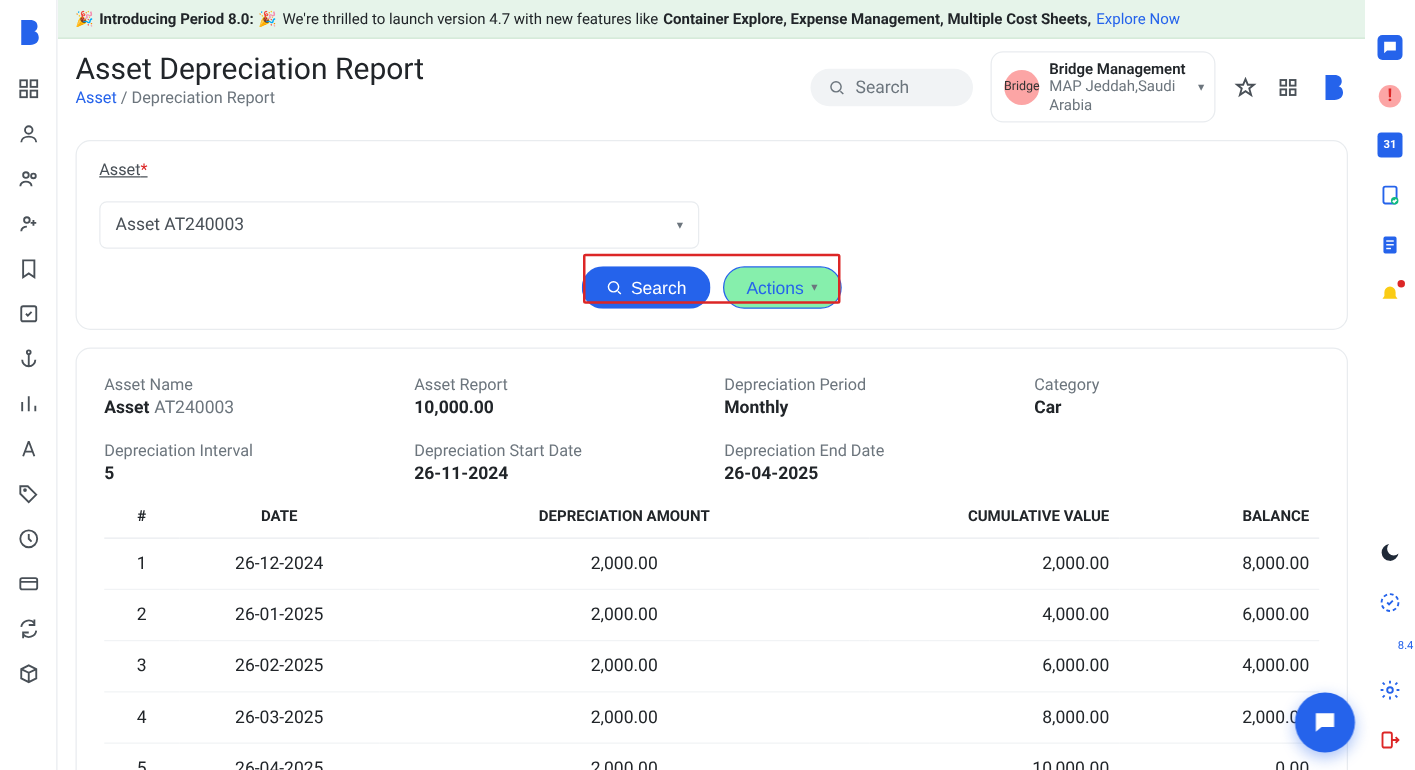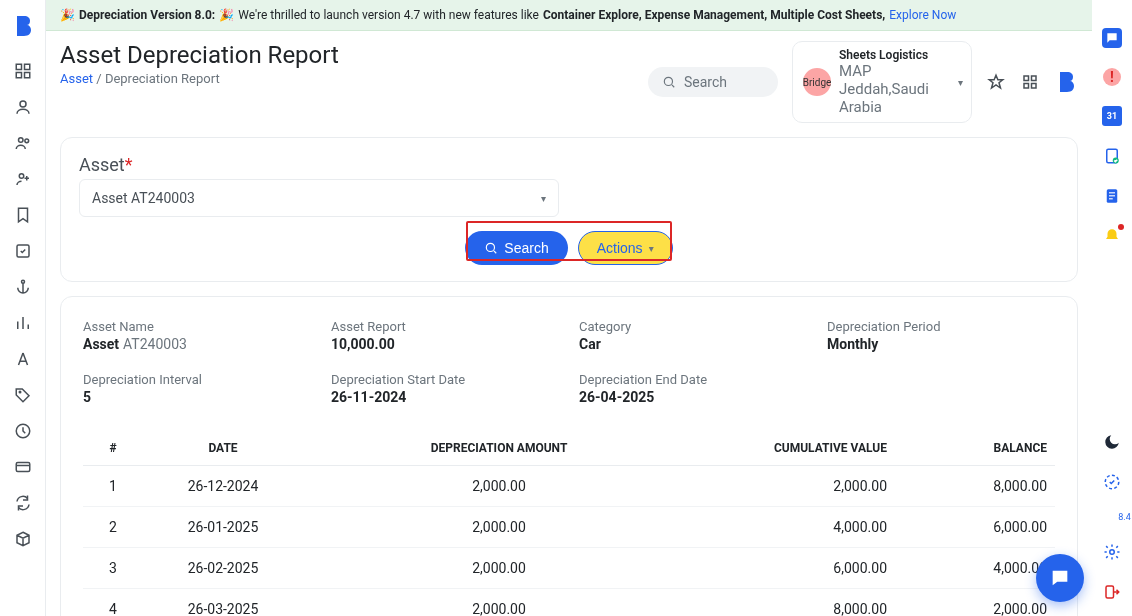--- a/index.html
+++ b/index.html
@@ -35,40 +35,40 @@
 .page-title { font-size:24px; font-weight:400; color:#212529;text-align:center; }
 .breadcrumb { font-size:13px; margin-top:2px; }
 .breadcrumb a { color:#2563eb; text-decoration:none; }
 .breadcrumb span { color:#6c757d; }
 .header-controls { display:flex; align-items:center; gap:14px; }
 .search-global { display:flex; align-items:center; background:#f1f3f5; border-radius:20px; padding:7px 14px; width:130px; color:#6c757d; gap:8px; font-size:14px; }
 .org-selector { display:flex; align-items:center; background:#fff; border:1px solid #e9ecef; border-radius:10px; padding:6px 10px; gap:8px; width:180px; position:relative; }
 .org-logo { width:28px; height:28px; background:#fca5a5; border-radius:50%; display:flex; align-items:center; justify-content:center; font-size:10px; color:#333; }
 .org-text { display:flex; flex-direction:column; line-height:1.2; }
 .org-name { font-size:12px; font-weight:600; }
-.org-sub { font-size:15px; color:#6c757d; }
+.org-sub { font-size:12px; color:#6c757d; }
 .org-chev { position:absolute; right:8px; color:#6c757d; font-size:10px; }
 .star-btn, .grid-btn { width:20px; height:20px; color:#495057; cursor:pointer; display:flex; align-items:center; justify-content:center; }
 .hdr-logo { width:24px; height:24px; }
 
 
 .card { background:#fff; border:1px solid #e9ecef; border-radius:12px; margin:14px; padding:16px 18px; }
-.field-label { font-size:18px; color:#495057; margin-bottom:4px; }
+.field-label { font-size:13px; color:#495057; margin-bottom:17px;text-decoration:underline; }
 .req-ast { color:#dc2626; }
 .asset-select { border:1px solid #e9ecef; border-radius:6px; padding:10px 12px; width:480px; display:flex; align-items:center; justify-content:space-between; font-size:14px; color:#495057; }
 .chev { color:#6c757d; font-size:10px; }
 .action-row { display:flex; justify-content:center; gap:10px; margin-top:14px; position:relative; }
 .highlight-box { position:absolute; top:-10px; left:50%; transform:translateX(-50%); width:206px; height:40px; border:2px solid #dc2626; border-radius:2px; pointer-events:none; }
 .btn { border-radius:20px; padding:8px 18px; font-size:14px; display:flex; align-items:center; gap:6px; cursor:pointer; border:1px solid transparent; }
 .btn-primary { background:#2563eb; color:#fff; }
-.btn-outline { background:#fde047; color:#2563eb; border:1px solid #2563eb; }
+.btn-outline { background:#86efac; color:#2563eb; border:1px solid #2563eb; }
 
 
 .info-card { background:#fff; border:1px solid #e9ecef; border-radius:12px; margin:14px; padding:22px 22px 12px 22px; }
-.info-grid { display:grid; grid-template-columns:repeat(4,1fr); row-gap:20px; column-gap:20px; margin-bottom:26px; }
+.info-grid { display:grid; grid-template-columns:repeat(4,1fr); row-gap:20px; column-gap:20px; margin-bottom:9px; }
 .info-cell { }
 .info-label { font-size:13px; color:#6c757d; margin-bottom:2px; }
 .info-value { font-size:14px; font-weight:700; color:#212529; }
 .info-value .sub { font-weight:400; color:#6c757d; margin-left:4px; }
 
 
 table { width:100%; border-collapse:collapse; }
 th { text-align:left; font-size:12px; font-weight:700; color:#212529; padding:10px 8px; border-bottom:1px solid #e9ecef; }
 td { font-size:14px; color:#212529; padding:12px 8px; border-bottom:1px solid #f1f3f5; }
 .t-center { text-align:center; }
@@ -230,21 +230,21 @@
       <svg viewBox="0 0 24 24" width="18" height="18" fill="none" stroke="#dc2626" stroke-width="2">
         <rect x="4" y="4" width="10" height="16" rx="2"></rect>
         <path d="M14 12h7M18 9l3 3-3 3"></path>
       </svg>
     </div>
 </div>
 
 <div class="main">
   <div class="top-banner">
     <span>🎉</span>
-    <b>Depreciation Version 8.0:</b>
+    <b>Introducing Period 8.0:</b>
     <span>🎉</span>
     <span>We're thrilled to launch version 4.7 with new features like </span>
     <b>Container Explore, Expense Management, Multiple Cost Sheets,</b>
     <a href="#">Explore Now</a>
   </div>
 
   <div class="header-row">
     <div class="title-block">
       <div class="page-title">Asset Depreciation Report</div>
       <div class="breadcrumb">
@@ -257,21 +257,21 @@
       <div class="search-global">
         <svg viewBox="0 0 24 24" width="14" height="14" fill="none" stroke="#6c757d" stroke-width="2">
             <circle cx="11" cy="11" r="7"></circle>
             <path d="M21 21l-4-4"></path>
           </svg>
         <span>Search</span>
       </div>
       <div class="org-selector">
         <div class="org-logo">Bridge</div>
         <div class="org-text">
-          <div class="org-name">Sheets Logistics</div>
+          <div class="org-name">Bridge Management</div>
           <div class="org-sub">MAP Jeddah,Saudi Arabia</div>
         </div>
         <span class="org-chev">▾</span>
       </div>
       <div class="star-btn">
           <svg viewBox="0 0 24 24" width="18" height="18" fill="none" stroke="currentColor" stroke-width="2">
             <path d="M12 3l2.5 6H21l-5 4 2 7-6-4-6 4 2-7-5-4h6.5L12 3z"></path>
           </svg>
         </div>
       <div class="grid-btn">
@@ -318,26 +318,26 @@
     <div class="info-grid">
       <div class="info-cell">
         <div class="info-label">Asset Name</div>
         <div class="info-value"><span>Asset</span><span class="sub">AT240003</span></div>
       </div>
       <div class="info-cell">
         <div class="info-label">Asset Report</div>
         <div class="info-value">10,000.00</div>
       </div>
       <div class="info-cell">
+        <div class="info-label">Depreciation Period</div>
+        <div class="info-value">Monthly</div>
+      </div>
+      <div class="info-cell">
         <div class="info-label">Category</div>
         <div class="info-value">Car</div>
-      </div>
-      <div class="info-cell">
-        <div class="info-label">Depreciation Period</div>
-        <div class="info-value">Monthly</div>
       </div>
       <div class="info-cell">
         <div class="info-label">Depreciation Interval</div>
         <div class="info-value">5</div>
       </div>
       <div class="info-cell">
         <div class="info-label">Depreciation Start Date</div>
         <div class="info-value">26-11-2024</div>
       </div>
       <div class="info-cell">

